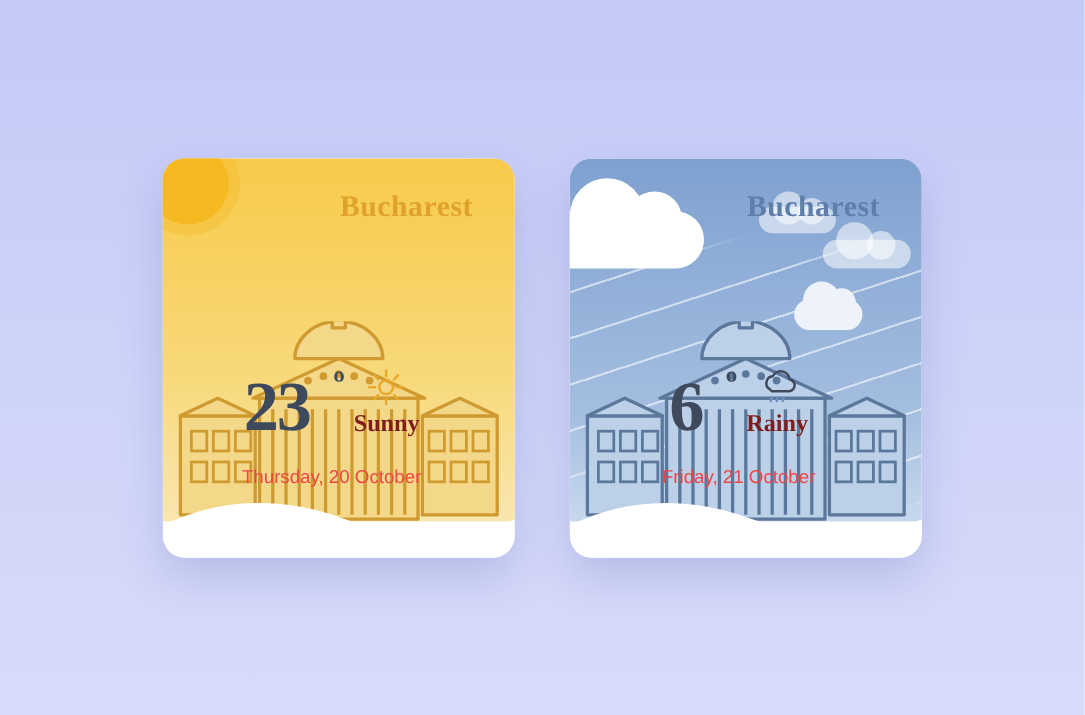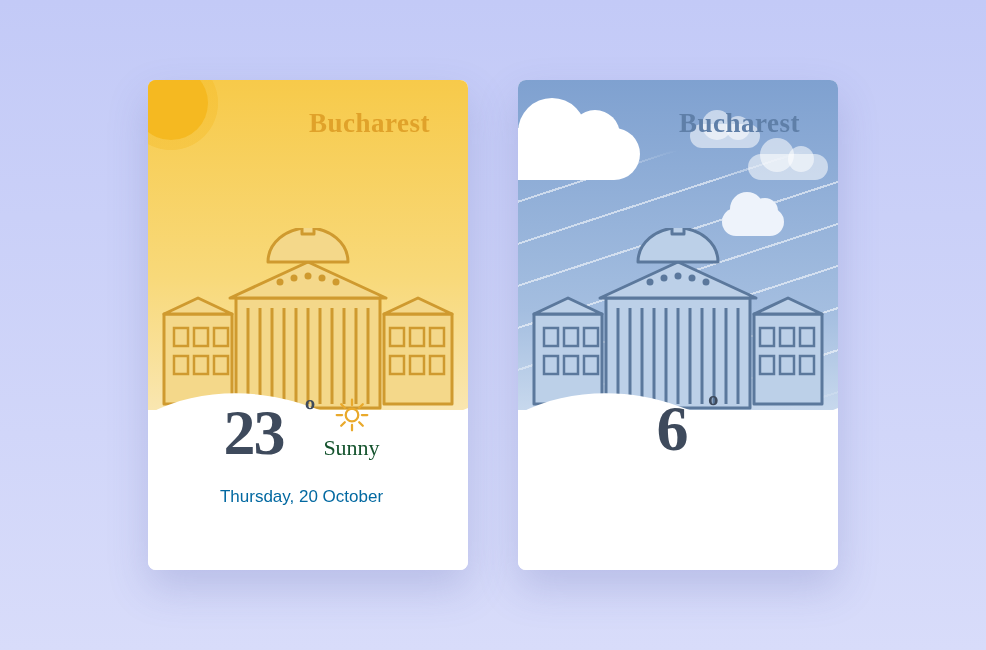--- a/index.html
+++ b/index.html
@@ -9,22 +9,22 @@
     background: linear-gradient(180deg, #c3caf7 0%, #d8dcfa 100%);
     display: flex;
     justify-content: center;
     align-items: center;
     gap: 50px;
     font-family: Georgia, 'Times New Roman', serif;
     overflow: hidden;
   }
   .card {
     width: 320px;
-    height: 490px;
-    border-radius: 8px;
+    height: 363px;
+    border-radius: 20px;
     overflow: hidden;
     position: relative;
     box-shadow: 0 18px 40px rgba(80,90,170,0.22);
     background: #fff;
   }
   .sky {
     position: absolute;
     inset: 0;
     height: 330px;
   }
@@ -156,29 +156,29 @@
   .cond-col{
     display:flex;
     flex-direction:column;
     align-items:center;
     gap:2px;
     padding-bottom:4px;
     margin-left:22px;
   }
   .cond{
     font-family: Georgia, serif;
-    font-weight:400;
+    font-weight:700;
     font-size:22px;
-    color:#14532d;
+    color:#7f1d1d;
     text-align:center;
   }
   .date{
     margin-top:22px;
     font-family: -apple-system, Helvetica, Arial, sans-serif;
-    color:#0369a1;
+    color:#ef4444;
     font-size:17px;
     font-weight:400;
   }
   .icon-small{ width:36px; height:36px; }
 </style>
 </head>
 <body>
 
 <div class="card">
   <div class="sky sky-sunny">
@@ -342,15 +342,27 @@
       <path d="M0,34 C50,8 110,8 160,26 C210,44 270,50 320,28 L320,60 L0,60 Z" fill="#ffffff"></path>
     </svg>
     <div class="wave-fill"></div>
   </div>
 
   <div class="info">
     <div class="temp-row">
       <div class="temp">
         <span>6</span><span class="deg">º</span>
       </div>
+      <div class="cond-col">
+        <svg class="icon-small" viewBox="0 0 40 40">
+          <path d="M12 22 a7 7 0 0 1 3 -13 a9 9 0 0 1 17 3 a6 6 0 0 1 -2 12 H14 a6 6 0 0 1 -2 -2 Z" fill="none" stroke="#3e4a5c" stroke-width="2.5" stroke-linejoin="round"></path>
+          <g stroke="#6f90c0" stroke-width="2.5" stroke-linecap="round">
+            <line x1="14" y1="30" x2="13" y2="34"></line>
+            <line x1="20" y1="30" x2="19" y2="34"></line>
+            <line x1="26" y1="30" x2="25" y2="34"></line>
+          </g>
+        </svg>
+        <div class="cond">Rainy</div>
+      </div>
     </div>
+    <div class="date">Friday, 21 October</div>
   </div>
 </div>
 
 </body></html>

